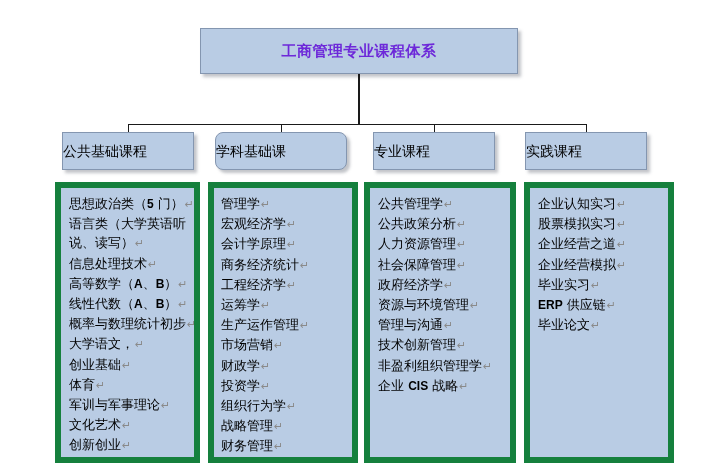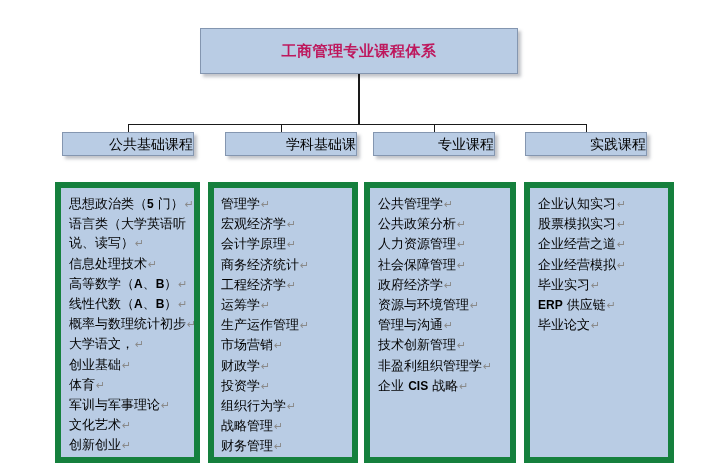--- a/index.html
+++ b/index.html
@@ -33,46 +33,46 @@
     border: 1px solid #8496b0;
     box-sizing: border-box;
     display: flex;
     align-items: center;
     justify-content: center;
     box-shadow: 3px 3px 3px rgba(120,125,135,0.45);
   }
   .root-box .label {
     font-size: 15px;
     font-weight: bold;
-    color: #be185d;
+    color: #6d28d9;
     letter-spacing: 0.5px;
     line-height: 1;
   }
 
   
   .cat-box {
     position: absolute;
     top: 132px;
-    height: 24px;
+    height: 38px;
     background: #b9cce4;
     border: 1px solid #8496b0;
     box-sizing: border-box;
     display: flex;
     align-items: center;
-    justify-content: flex-end;
+    justify-content: flex-start;
     box-shadow: 3px 3px 3px rgba(120,125,135,0.45);
   }
   .cat-box .label {
     font-size: 14px;
     color: #000000;
     line-height: 1;
   }
 
   .cat-0 { left: 62px;  width: 132px; }
-  .cat-1 { left: 225px; width: 132px; }
+  .cat-1 { left: 215px; width: 132px; border-radius: 8px; }
   .cat-2 { left: 373px; width: 122px; }
   .cat-3 { left: 525px; width: 122px; }
 
   
   .list-box {
     position: absolute;
     top: 182px;
     height: 281px;
     background: #b9cce4;
     border: 6px solid #15803d;

